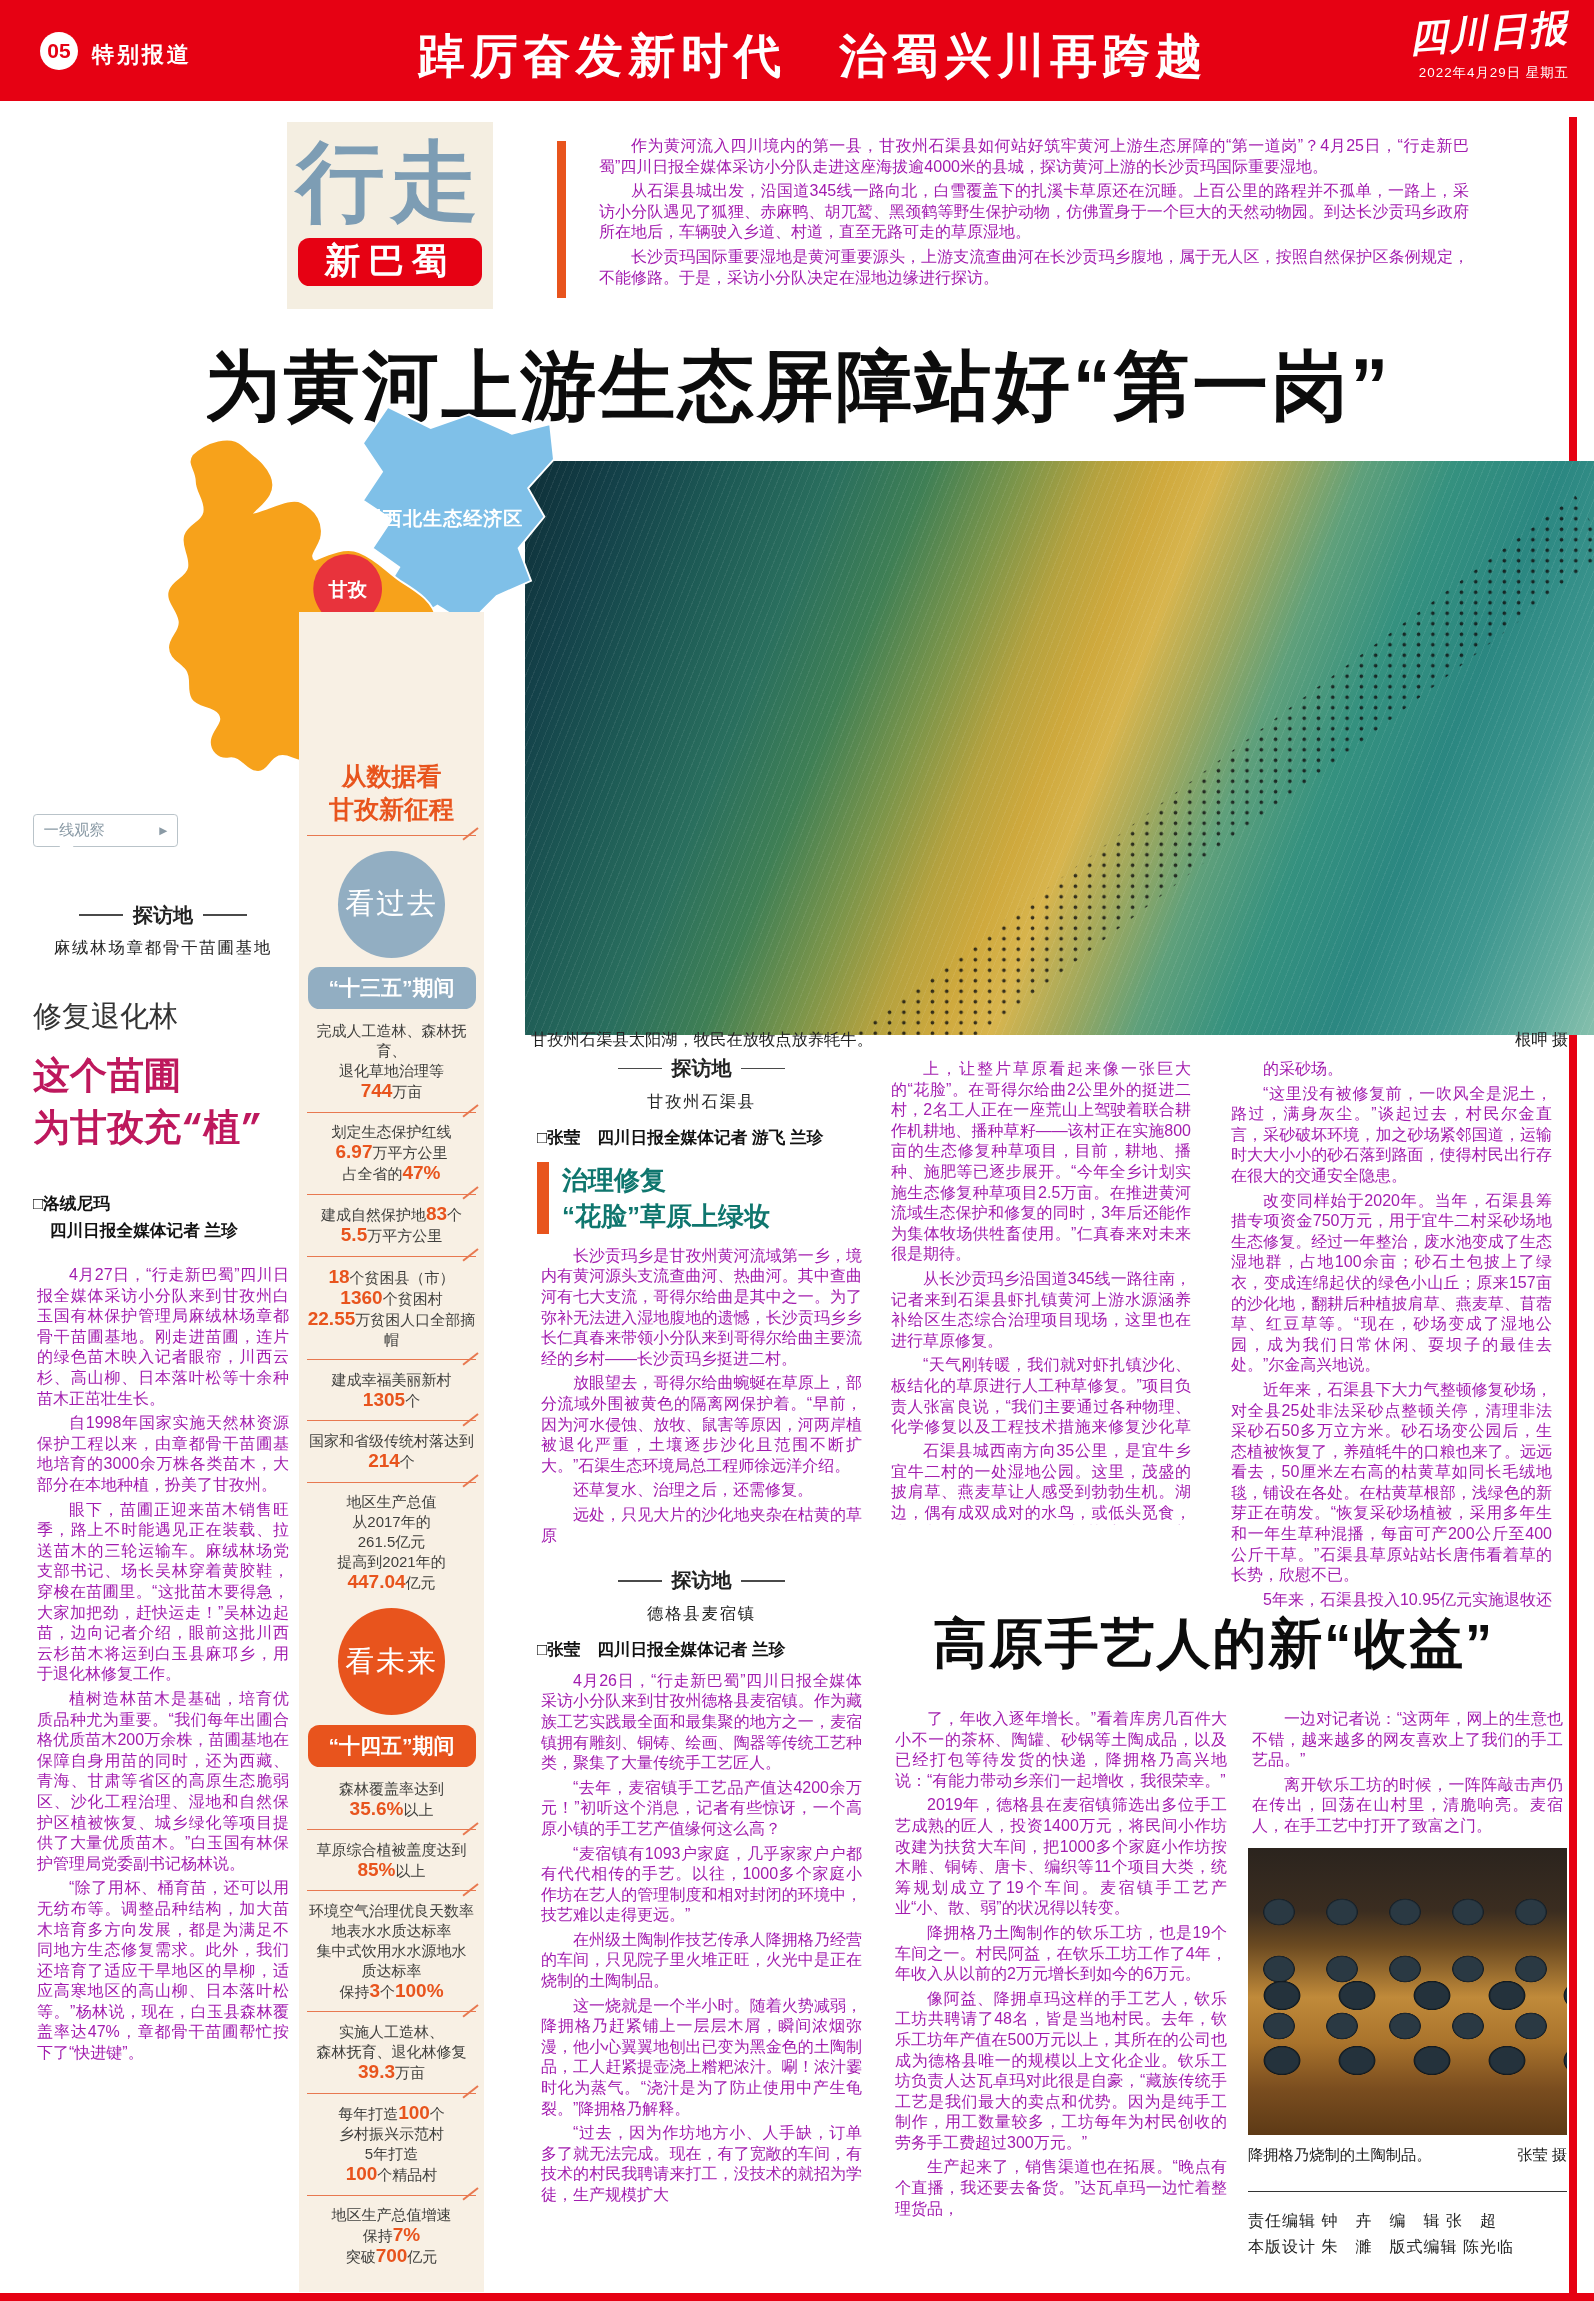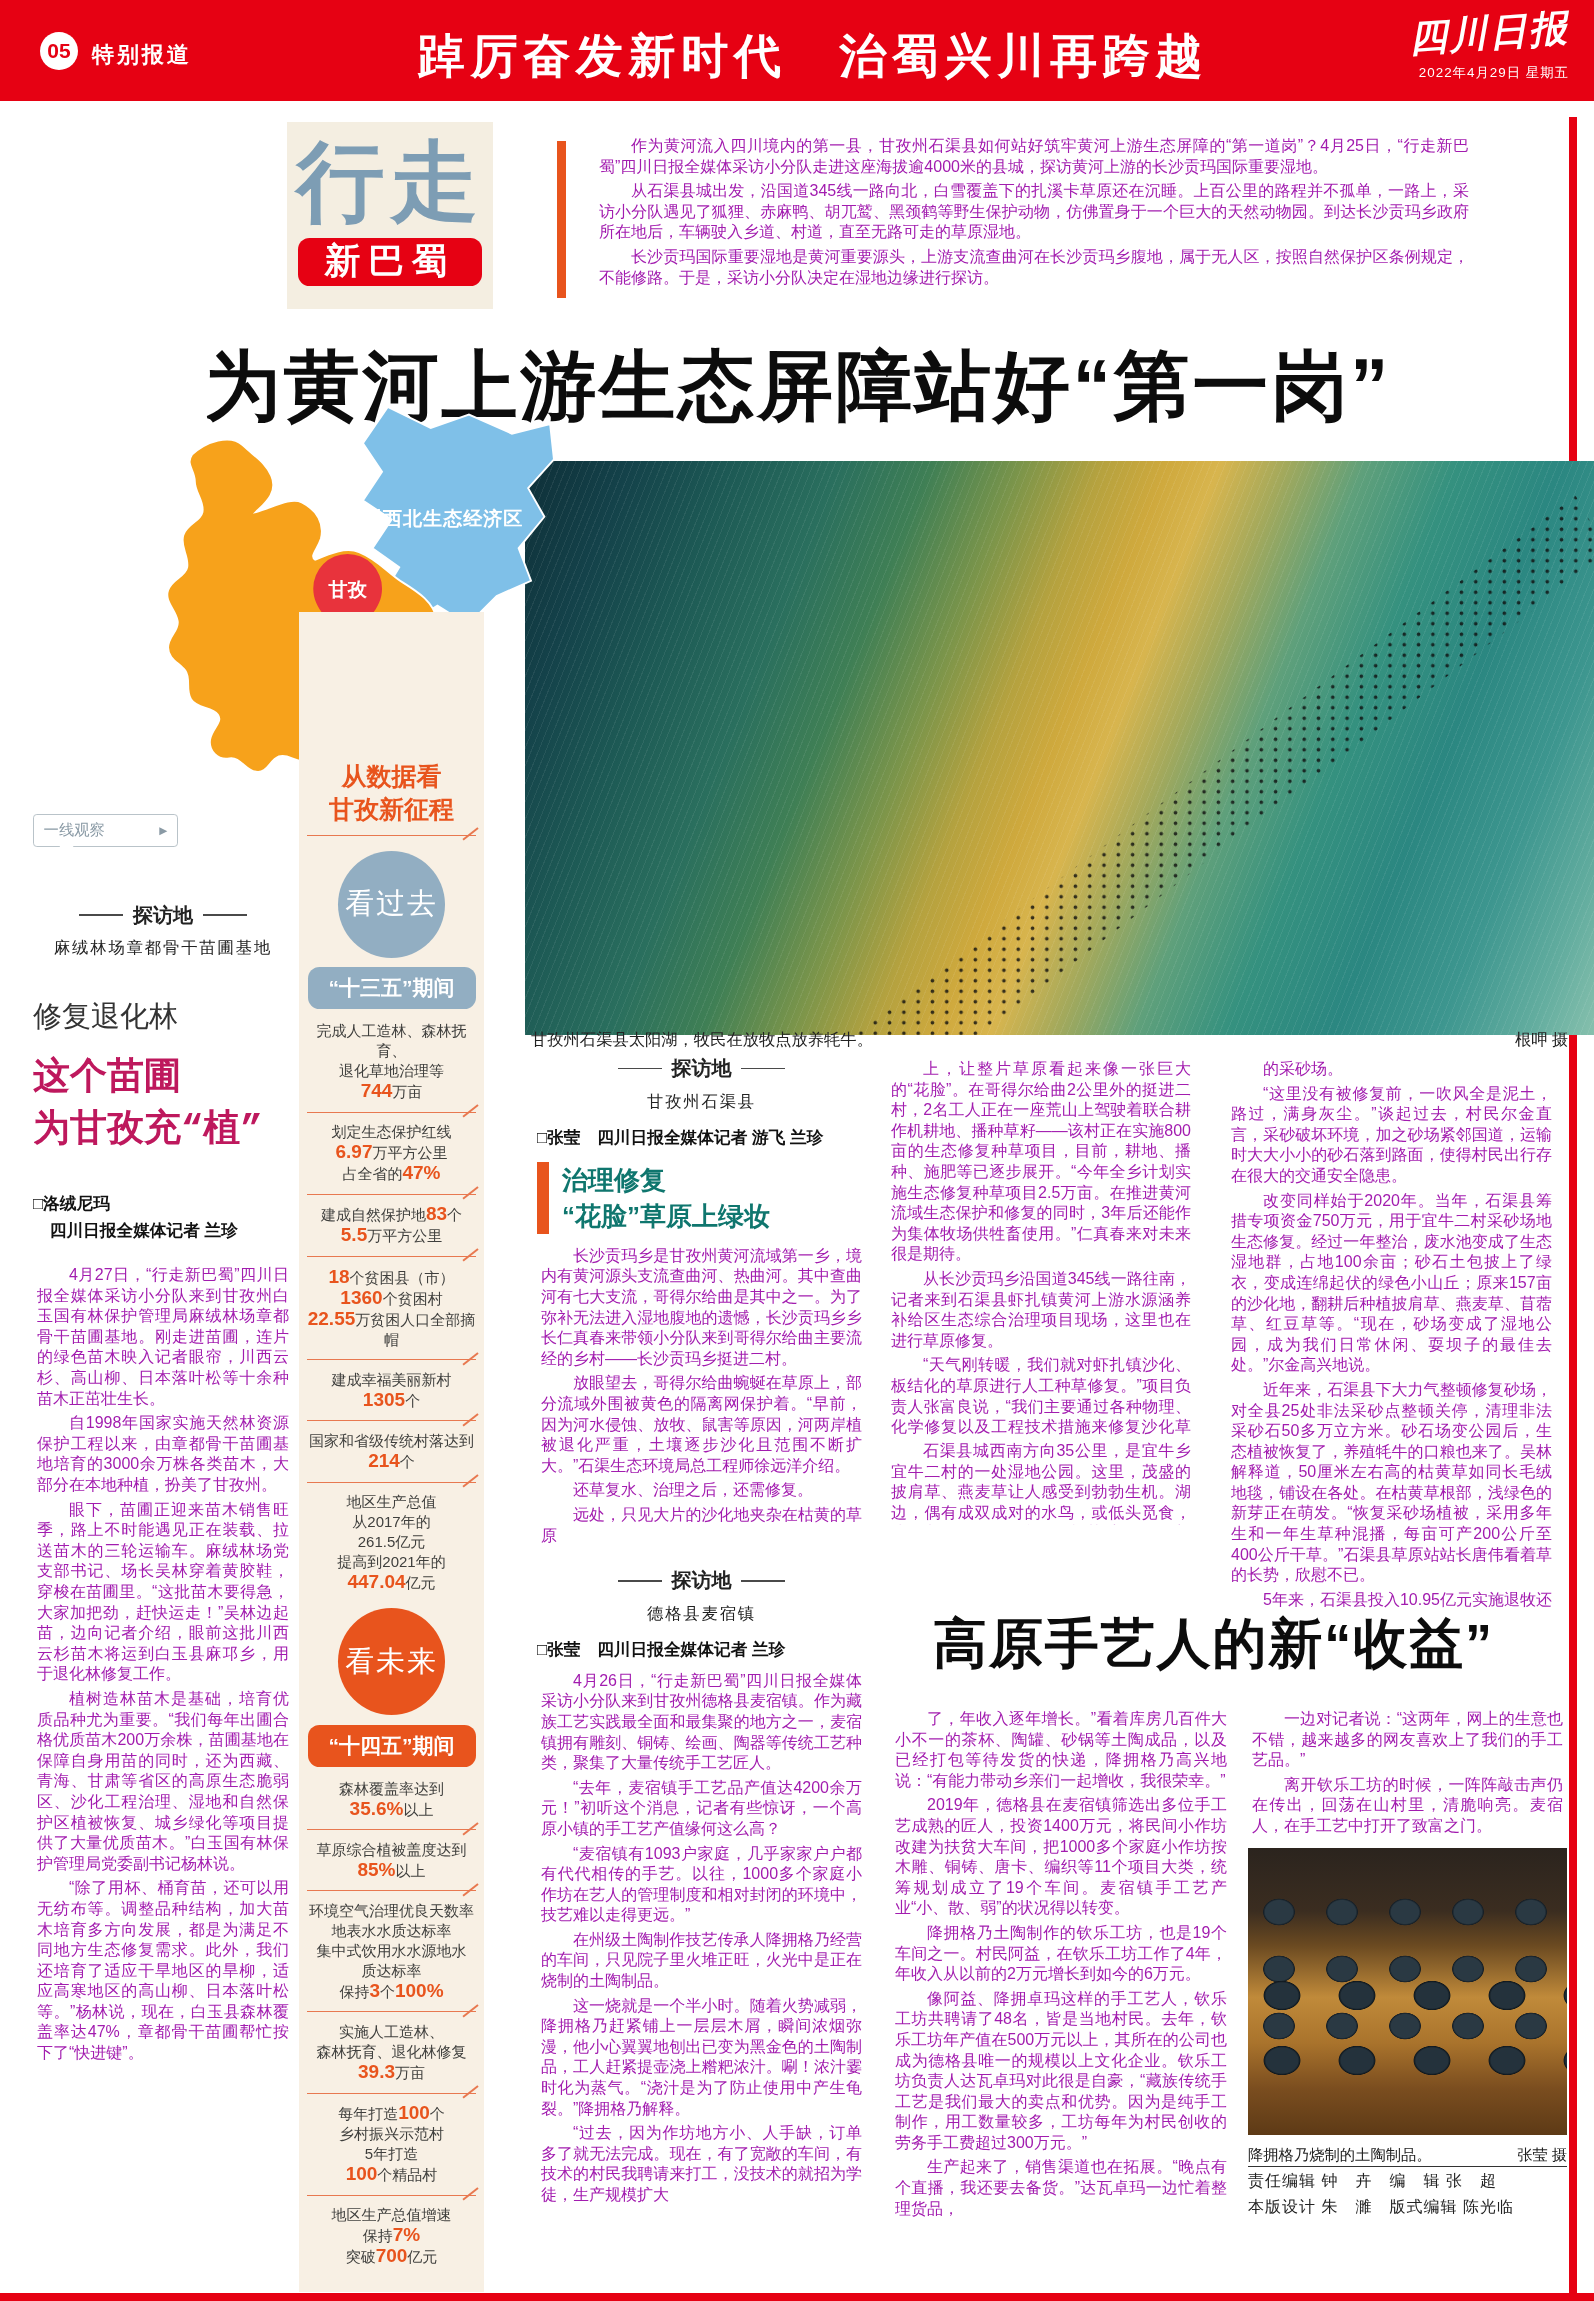--- a/index.html
+++ b/index.html
@@ -111,21 +111,21 @@
   .photo2{width:319px;height:287px;margin-top:11.5px;position:relative;overflow:hidden;
     background:linear-gradient(180deg,#2b241e 0%,#3b2d20 22%,#6b4a21 34%,#c08a3a 52%,#a9732c 68%,#7a4d1f 84%,#5d3a16 100%);}
   .photo2::before{content:"";position:absolute;left:0;right:0;top:12%;height:55%;
     background-image:radial-gradient(ellipse 25px 21px at 31px 29px,#2a3943 55%,#161f26 62%,transparent 65%);
     background-size:63px 57px;}
   .photo2::after{content:"";position:absolute;left:0;right:0;top:40%;height:42%;
     background-image:radial-gradient(ellipse 29px 23px at 34px 32.5px,#24323c 55%,#10181e 62%,transparent 65%);
     background-size:75px 65px;}
   .photo2-caption{display:flex;justify-content:space-between;margin-top:9.6px;
     font-family:"Liberation Serif",serif;font-size:15.3px;color:#222;}
-  .credits{border-top:1.4px solid #333;padding-top:1px;font-size:16px;
+  .credits{margin-top:25px;border-top:1.4px solid #333;padding-top:16px;font-size:16px;
            color:#222;line-height:26px;letter-spacing:1px;}
 </style>
 </head>
 <body>
 
 <div class="page">
 
   <header class="banner">
     <span class="pagenum">05</span>
     <span class="section-label">特别报道</span>
@@ -337,21 +337,21 @@
       </div>
     <div class="bt clip2">
         <p>石渠县城西南方向35公里，是宜牛乡宜牛二村的一处湿地公园。这里，茂盛的披肩草、燕麦草让人感受到勃勃生机。湖边，偶有成双成对的水鸟，或低头觅食，或展翅低飞，而后又没入草丛。很难想象，两年前这里还是个机械轰鸣、河床裸露、飞沙走石</p>
       </div>
   </section>
 
   <section class="c3 bt">
       <p>的采砂场。</p>
       <p>“这里没有被修复前，一吹风全是泥土，路过，满身灰尘。”谈起过去，村民尔金直言，采砂破坏环境，加之砂场紧邻国道，运输时大大小小的砂石落到路面，使得村民出行存在很大的交通安全隐患。</p>
       <p>改变同样始于2020年。当年，石渠县筹措专项资金750万元，用于宜牛二村采砂场地生态修复。经过一年整治，废水池变成了生态湿地群，占地100余亩；砂石土包披上了绿衣，变成连绵起伏的绿色小山丘；原来157亩的沙化地，翻耕后种植披肩草、燕麦草、苜蓿草、红豆草等。“现在，砂场变成了湿地公园，成为我们日常休闲、耍坝子的最佳去处。”尔金高兴地说。</p>
-      <p>近年来，石渠县下大力气整顿修复砂场，对全县25处非法采砂点整顿关停，清理非法采砂石50多万立方米。砂石场变公园后，生态植被恢复了，养殖牦牛的口粮也来了。吴林解释道，50厘米左右高的枯黄草如同长毛绒地毯，铺设在各处。在枯黄草根部，浅绿色的新芽正在萌发。“恢复采砂场植被，采用多年生和一年生草种混播，每亩可产200公斤至400公斤干草。”石渠县草原站站长唐伟看着草的长势，欣慰不已。</p>
+      <p>近年来，石渠县下大力气整顿修复砂场，对全县25处非法采砂点整顿关停，清理非法采砂石50多万立方米。砂石场变公园后，生态植被恢复了，养殖牦牛的口粮也来了。远远看去，50厘米左右高的枯黄草如同长毛绒地毯，铺设在各处。在枯黄草根部，浅绿色的新芽正在萌发。“恢复采砂场植被，采用多年生和一年生草种混播，每亩可产200公斤至400公斤干草。”石渠县草原站站长唐伟看着草的长势，欣慰不已。</p>
       <p>5年来，石渠县投入10.95亿元实施退牧还草等工程，人工种草16.8万亩，治理退化、沙化和碱化“三化”草地487.25万亩，修复湿地120公顷。</p>
     </section>
 
   <h2 class="headline2">高原手艺人的新“收益”</h2>
 
   <section class="colA bt">
       <p>了，年收入逐年增长。”看着库房几百件大小不一的茶杯、陶罐、砂锅等土陶成品，以及已经打包等待发货的快递，降拥格乃高兴地说：“有能力带动乡亲们一起增收，我很荣幸。”</p>
       <p>2019年，德格县在麦宿镇筛选出多位手工艺成熟的匠人，投资1400万元，将民间小作坊改建为扶贫大车间，把1000多个家庭小作坊按木雕、铜铸、唐卡、编织等11个项目大类，统筹规划成立了19个车间。麦宿镇手工艺产业“小、散、弱”的状况得以转变。</p>
       <p>降拥格乃土陶制作的钦乐工坊，也是19个车间之一。村民阿益，在钦乐工坊工作了4年，年收入从以前的2万元增长到如今的6万元。</p>
       <p>像阿益、降拥卓玛这样的手工艺人，钦乐工坊共聘请了48名，皆是当地村民。去年，钦乐工坊年产值在500万元以上，其所在的公司也成为德格县唯一的规模以上文化企业。钦乐工坊负责人达瓦卓玛对此很是自豪，“藏族传统手工艺是我们最大的卖点和优势。因为是纯手工制作，用工数量较多，工坊每年为村民创收的劳务手工费超过300万元。”</p>

